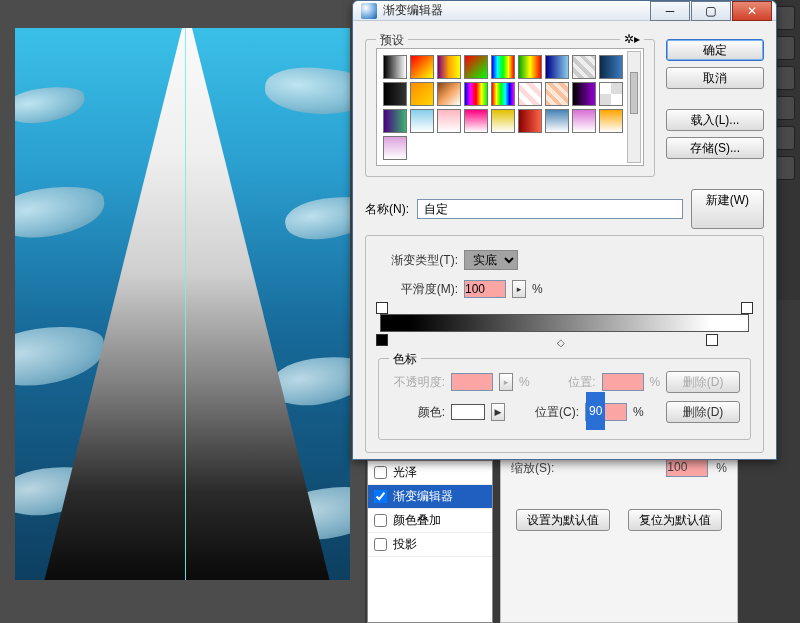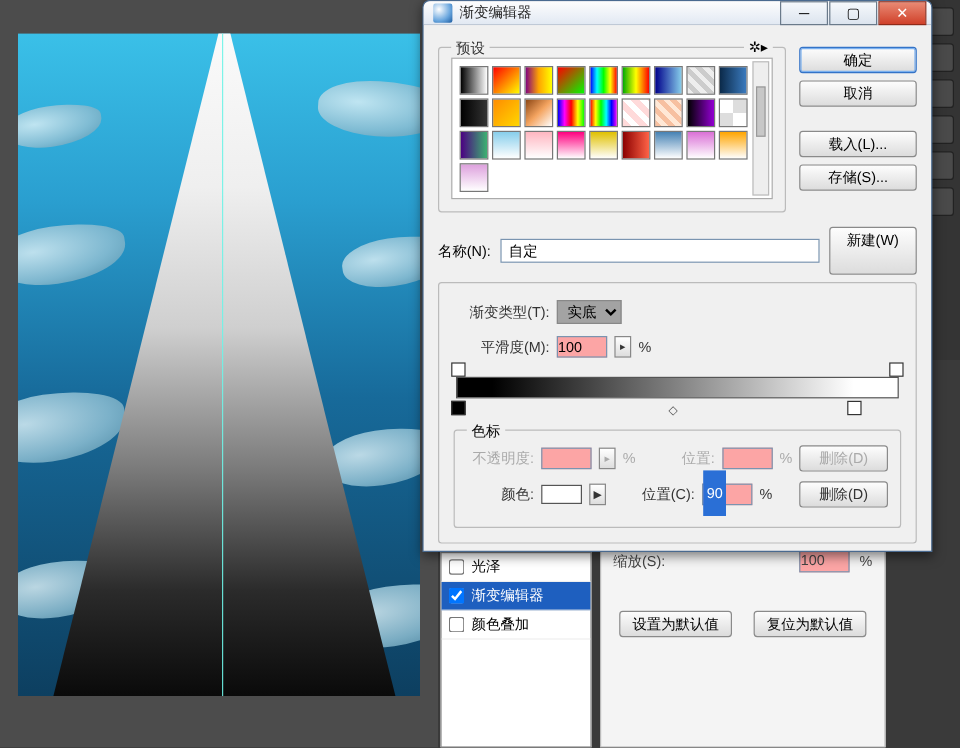--- a/index.html
+++ b/index.html
@@ -115,20 +115,24 @@
       <input type="checkbox" style="">
       <span class="sty-lbl">光泽</span>
     </div>
     <div class="sty-row sel">
       <input type="checkbox" checked="" style="">
       <span class="sty-lbl">渐变编辑器</span>
     </div>
     <div class="sty-row">
       <input type="checkbox" style="">
       <span class="sty-lbl">颜色叠加</span>
+    </div>
+    <div class="sty-row">
+      <input type="checkbox" style="">
+      <span class="sty-lbl">投影</span>
     </div>
   </div>
 
 <div class="defbar">
   <div class="scalerow">
     <span>缩放(S):</span>
     <div class="sl"></div>
     <span class="nin">100</span>
     <span>%</span>
   </div>

